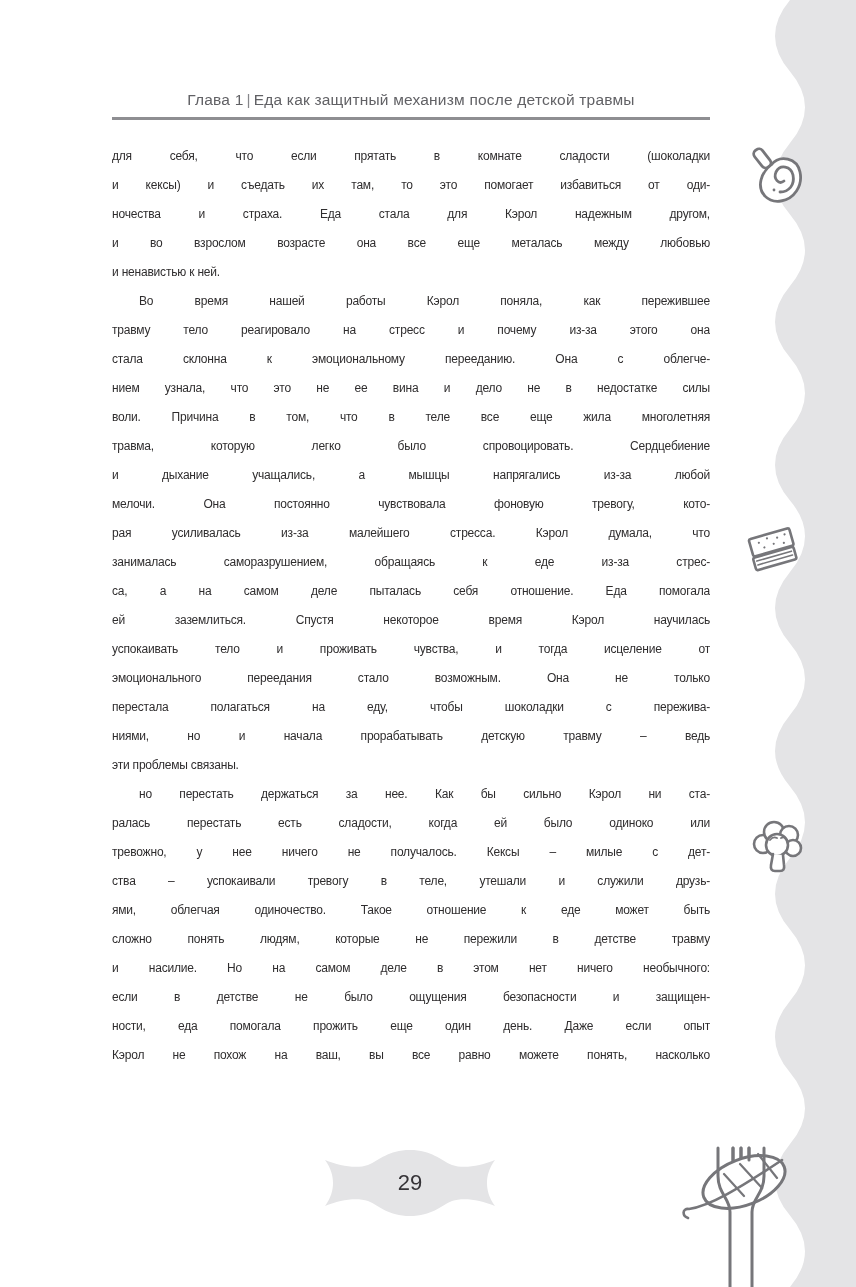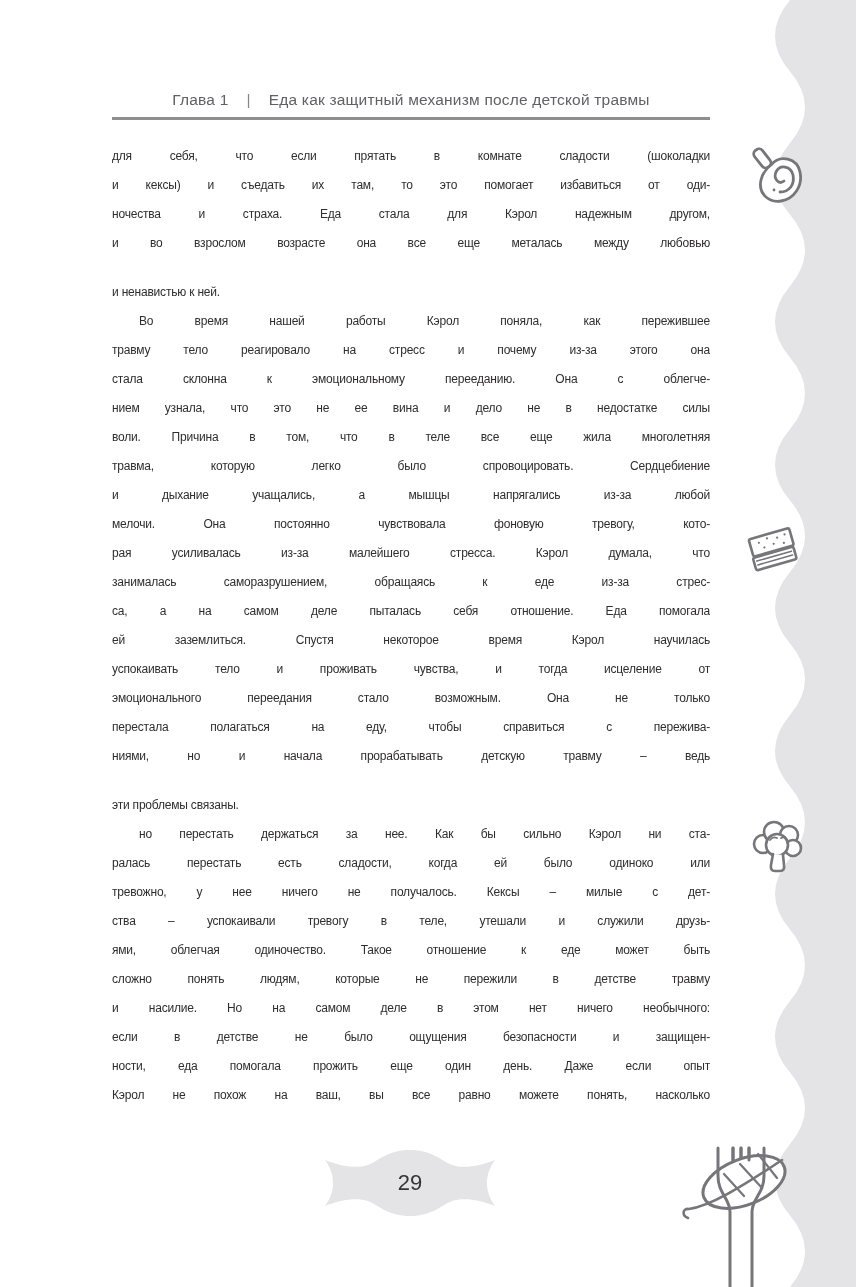--- a/index.html
+++ b/index.html
@@ -6,32 +6,32 @@
   html,body { background:#fff; }
   .page {
     position:relative; width:856px; height:1287px; background:#ffffff;
     overflow:hidden; font-family:"Liberation Sans", sans-serif;
   }
   
   .band-svg { position:absolute; left:0; top:0; width:856px; height:1287px; }
   
   .header {
     position:absolute; left:112px; top:91px; width:598px;
-    display:flex; justify-content:center; align-items:baseline; gap:18px;
+    display:flex; justify-content:center; align-items:baseline; gap:3px;
     font-size:15.5px; letter-spacing:0.2px; color:#616165;
   }
   .header .sep { color:#86868a; }
   .rule { position:absolute; left:112px; top:117px; width:598px; height:3px; background:#8e8e92; }
   
   .body-text {
     position:absolute; left:112px; top:142px; width:598px;
     font-size:12px; color:#2f2d2e; letter-spacing:-0.2px;
   }
   .line { height:29px; line-height:29px; text-align:justify; text-align-last:justify; overflow:hidden; }
-  .line.last { text-align-last:left;margin-top:20px; }
+  .line.last { text-align-last:left; }
   .para.indent .line:first-child { text-indent:27px; }
   
   .plaque { position:absolute; left:317px; top:1147px; width:186px; height:72px; }
   .plaque svg { position:absolute; left:0; top:0; }
   .page-number {
     position:absolute; left:0; top:0; width:186px; height:72px;
     display:flex; align-items:center; justify-content:center;
     font-size:22px; color:#353337;
   }
   
@@ -83,21 +83,21 @@
         <div class="line">воли. Причина в том, что в теле все еще жила многолетняя</div>
         <div class="line">травма, которую легко было спровоцировать. Сердцебиение</div>
         <div class="line">и дыхание учащались, а мышцы напрягались из-за любой</div>
         <div class="line">мелочи. Она постоянно чувствовала фоновую тревогу, кото-</div>
         <div class="line">рая усиливалась из-за малейшего стресса. Кэрол думала, что</div>
         <div class="line">занималась саморазрушением, обращаясь к еде из-за стрес-</div>
         <div class="line">са, а на самом деле пыталась себя отношение. Еда помогала</div>
         <div class="line">ей заземлиться. Спустя некоторое время Кэрол научилась</div>
         <div class="line">успокаивать тело и проживать чувства, и тогда исцеление от</div>
         <div class="line">эмоционального переедания стало возможным. Она не только</div>
-        <div class="line">перестала полагаться на еду, чтобы справиться с пережива-</div>
+        <div class="line">перестала полагаться на еду, чтобы шоколадки с пережива-</div>
         <div class="line">ниями, но и начала прорабатывать детскую травму – ведь</div>
         <div class="line last">эти проблемы связаны.</div>
       </div>
       <div class="para indent">
         <div class="line">но перестать держаться за нее. Как бы сильно Кэрол ни ста-</div>
         <div class="line">ралась перестать есть сладости, когда ей было одиноко или</div>
         <div class="line">тревожно, у нее ничего не получалось. Кексы – милые с дет-</div>
         <div class="line">ства – успокаивали тревогу в теле, утешали и служили друзь-</div>
         <div class="line">ями, облегчая одиночество. Такое отношение к еде может быть</div>
         <div class="line">сложно понять людям, которые не пережили в детстве травму</div>

